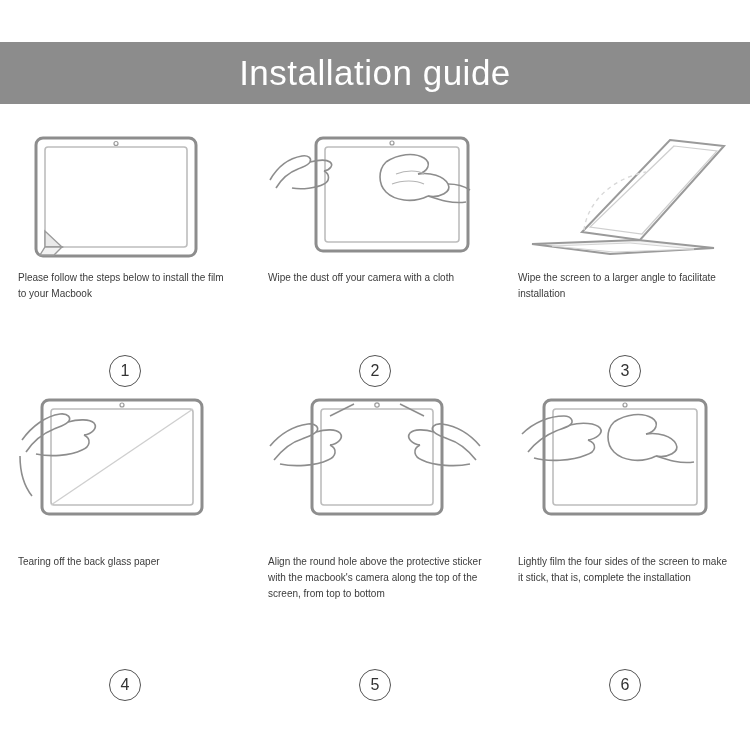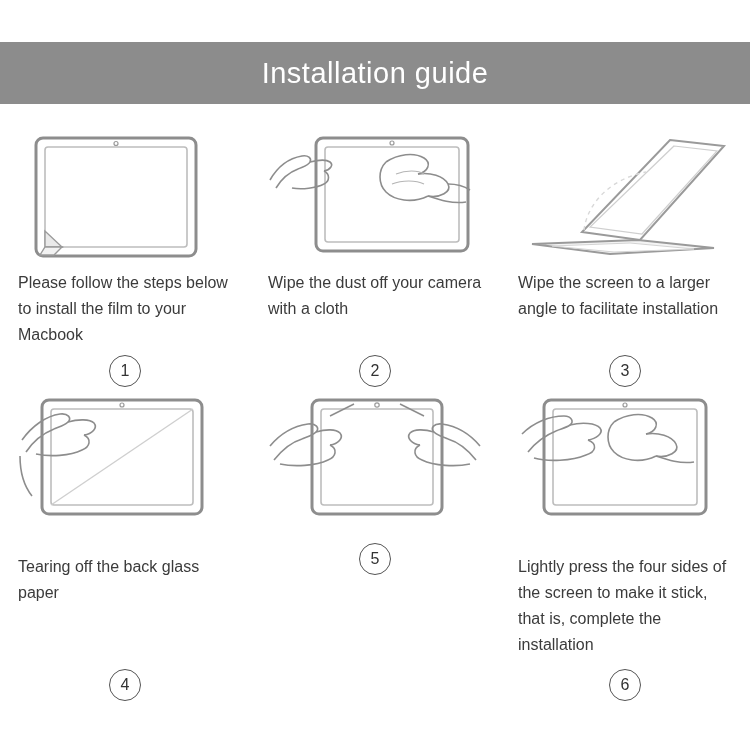--- a/index.html
+++ b/index.html
@@ -25,21 +25,21 @@
     top: 42px;
     width: 750px;
     height: 62px;
     background: #8c8c8c;
     display: flex;
     align-items: center;
     justify-content: center;
   }
   .header-title {
     color: #ffffff;
-    font-size: 29px;
+    font-size: 35px;
     font-weight: 400;
     letter-spacing: 0.5px;
     text-align: center;
   }
   .grid {
     position: absolute;
     left: 0;
     top: 128px;
     width: 750px;
     display: flex;
@@ -50,21 +50,21 @@
     box-sizing: border-box;
     padding: 0 18px;
   }
   .art {
     height: 132px;
     position: relative;
     margin-bottom: 10px;
   }
   .art svg { display: block; }
   .caption {
-    font-size: 16px;
+    font-size: 10px;
     line-height: 1.62;
     color: #3b3b3b;
     min-height: 78px;
   }
   .row2 .caption { min-height: 108px; margin-top: 28px; }
   .numwrap {
     display: flex;
     justify-content: center;
     align-items: center;
     height: 46px;
@@ -181,20 +181,21 @@
           <path d="M34 45 C24 48 14 56 6 66" fill="none" stroke="#8d8d8d" stroke-width="1.6"></path>
           <path d="M62 51 C70 55 68 63 60 66 C48 72 26 73 12 70" fill="none" stroke="#8d8d8d" stroke-width="1.6"></path>
           <path d="M212 52 C202 40 188 32 174 30 C166 29 162 34 166 38 C170 42 176 43 180 45" fill="none" stroke="#8d8d8d" stroke-width="1.6"></path>
           <path d="M166 38 C156 35 146 35 142 39 C138 44 144 50 152 51" fill="none" stroke="#8d8d8d" stroke-width="1.6"></path>
           <path d="M180 45 C190 48 200 56 208 66" fill="none" stroke="#8d8d8d" stroke-width="1.6"></path>
           <path d="M152 51 C144 55 146 63 154 66 C166 72 188 73 202 70" fill="none" stroke="#8d8d8d" stroke-width="1.6"></path>
           <path d="M62 22 L86 10" fill="none" stroke="#8d8d8d" stroke-width="1.4"></path>
           <path d="M156 22 L132 10" fill="none" stroke="#8d8d8d" stroke-width="1.4"></path>
         </svg>
       </div>
+      <div class="caption">Align the round hole above the protective sticker with the macbook's camera along the top of the screen, from top to bottom</div>
       <div class="numwrap">
         <div class="num-circle">5</div>
       </div>
     </div>
 
     <div class="cell row2">
       <div class="art">
         <svg width="214" height="132" viewBox="0 0 214 132">
           <rect x="26" y="6" width="162" height="114" rx="7" ry="7" fill="#ffffff" stroke="#8d8d8d" stroke-width="3"></rect>
           <rect x="35" y="15" width="144" height="96" rx="3" ry="3" fill="#ffffff" stroke="#bdbdbd" stroke-width="1.6"></rect>
@@ -202,20 +203,20 @@
           <path d="M4 40 C16 28 32 22 46 22 C54 22 56 28 52 31 C48 34 42 35 38 37" fill="none" stroke="#8d8d8d" stroke-width="1.6"></path>
           <path d="M52 31 C64 28 78 29 82 34 C86 39 78 45 70 46" fill="none" stroke="#8d8d8d" stroke-width="1.6"></path>
           <path d="M38 37 C28 41 18 48 10 58" fill="none" stroke="#8d8d8d" stroke-width="1.6"></path>
           <path d="M70 46 C80 50 78 58 68 61 C54 67 30 68 16 64" fill="none" stroke="#8d8d8d" stroke-width="1.6"></path>
           <path d="M96 28 C108 20 124 18 134 24 C142 29 138 38 128 40" fill="none" stroke="#8d8d8d" stroke-width="1.6"></path>
           <path d="M128 40 C140 38 154 42 158 50 C162 58 150 64 138 62" fill="none" stroke="#8d8d8d" stroke-width="1.6"></path>
           <path d="M96 28 C88 36 88 50 96 58 C104 66 122 70 138 62" fill="none" stroke="#8d8d8d" stroke-width="1.6"></path>
           <path d="M138 62 C150 66 162 70 176 68" fill="none" stroke="#8d8d8d" stroke-width="1.6"></path>
         </svg>
       </div>
-      <div class="caption">Lightly press the four sides of the screen to make it stick, that is, complete the installation</div>
+      <div class="caption">Lightly film the four sides of the screen to make it stick, that is, complete the installation</div>
       <div class="numwrap">
         <div class="num-circle">6</div>
       </div>
     </div>
 
   </div>
 </div>
 
 </body></html>

